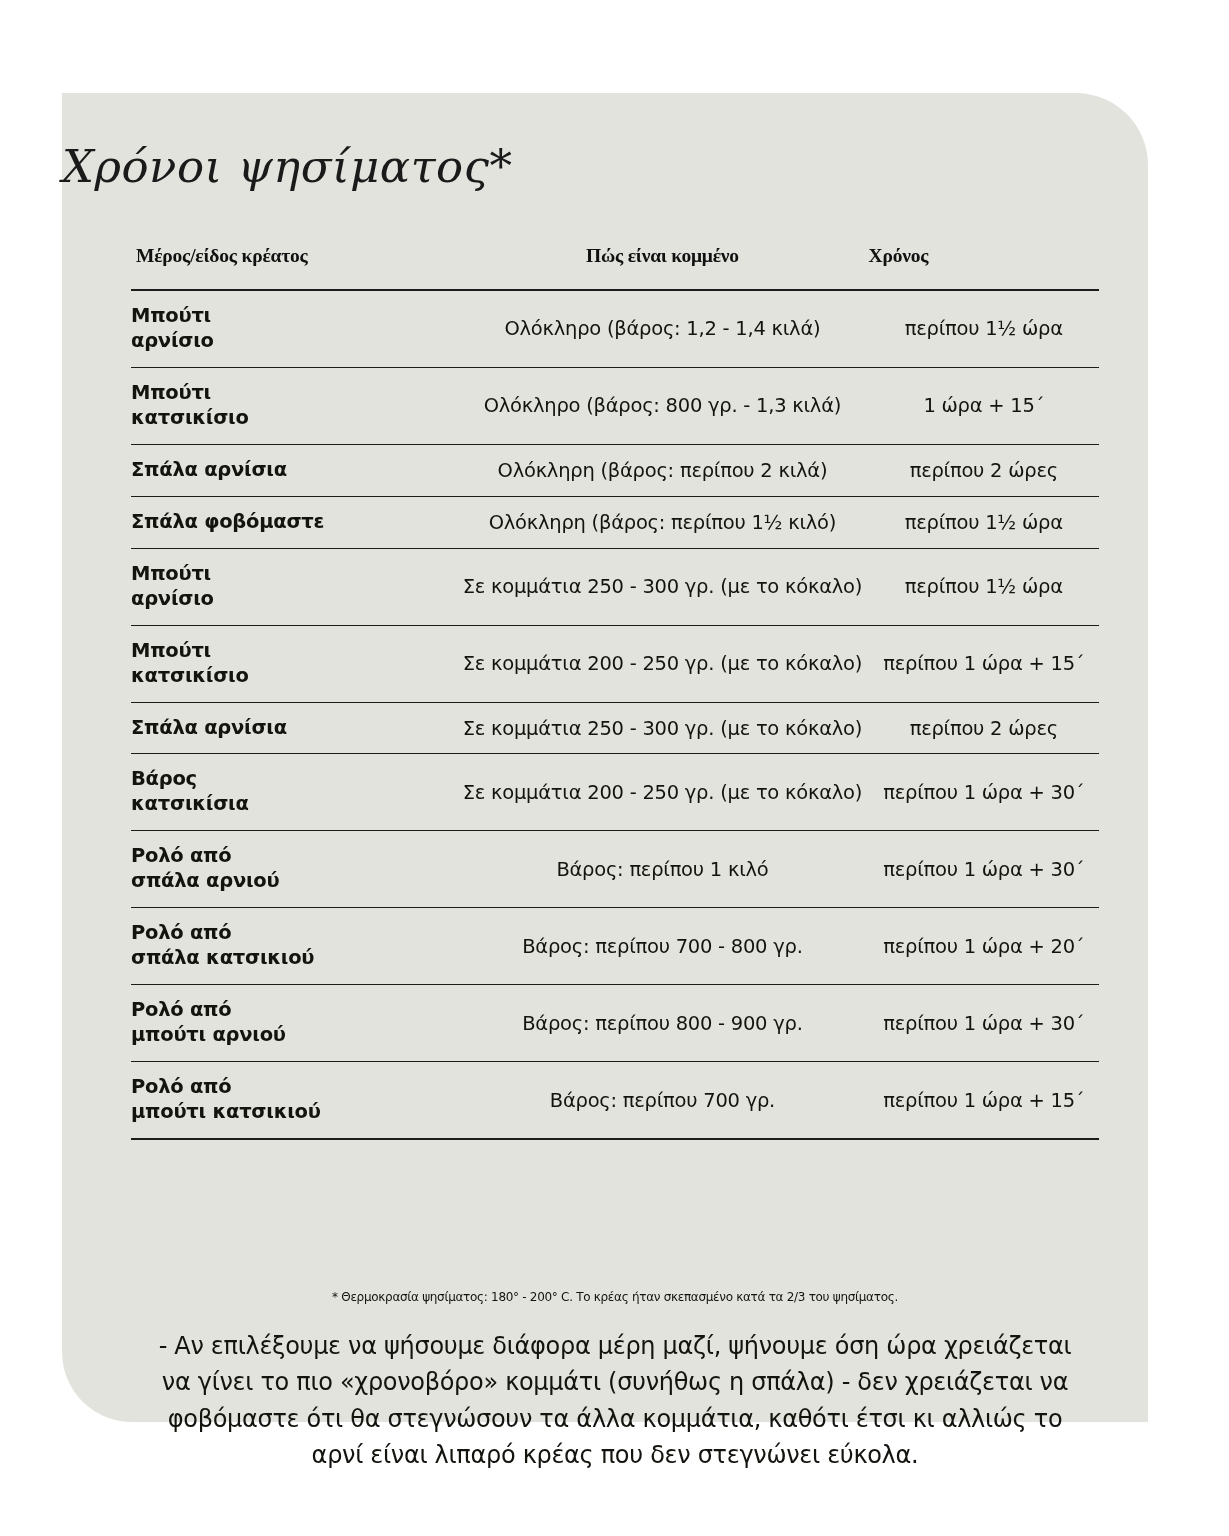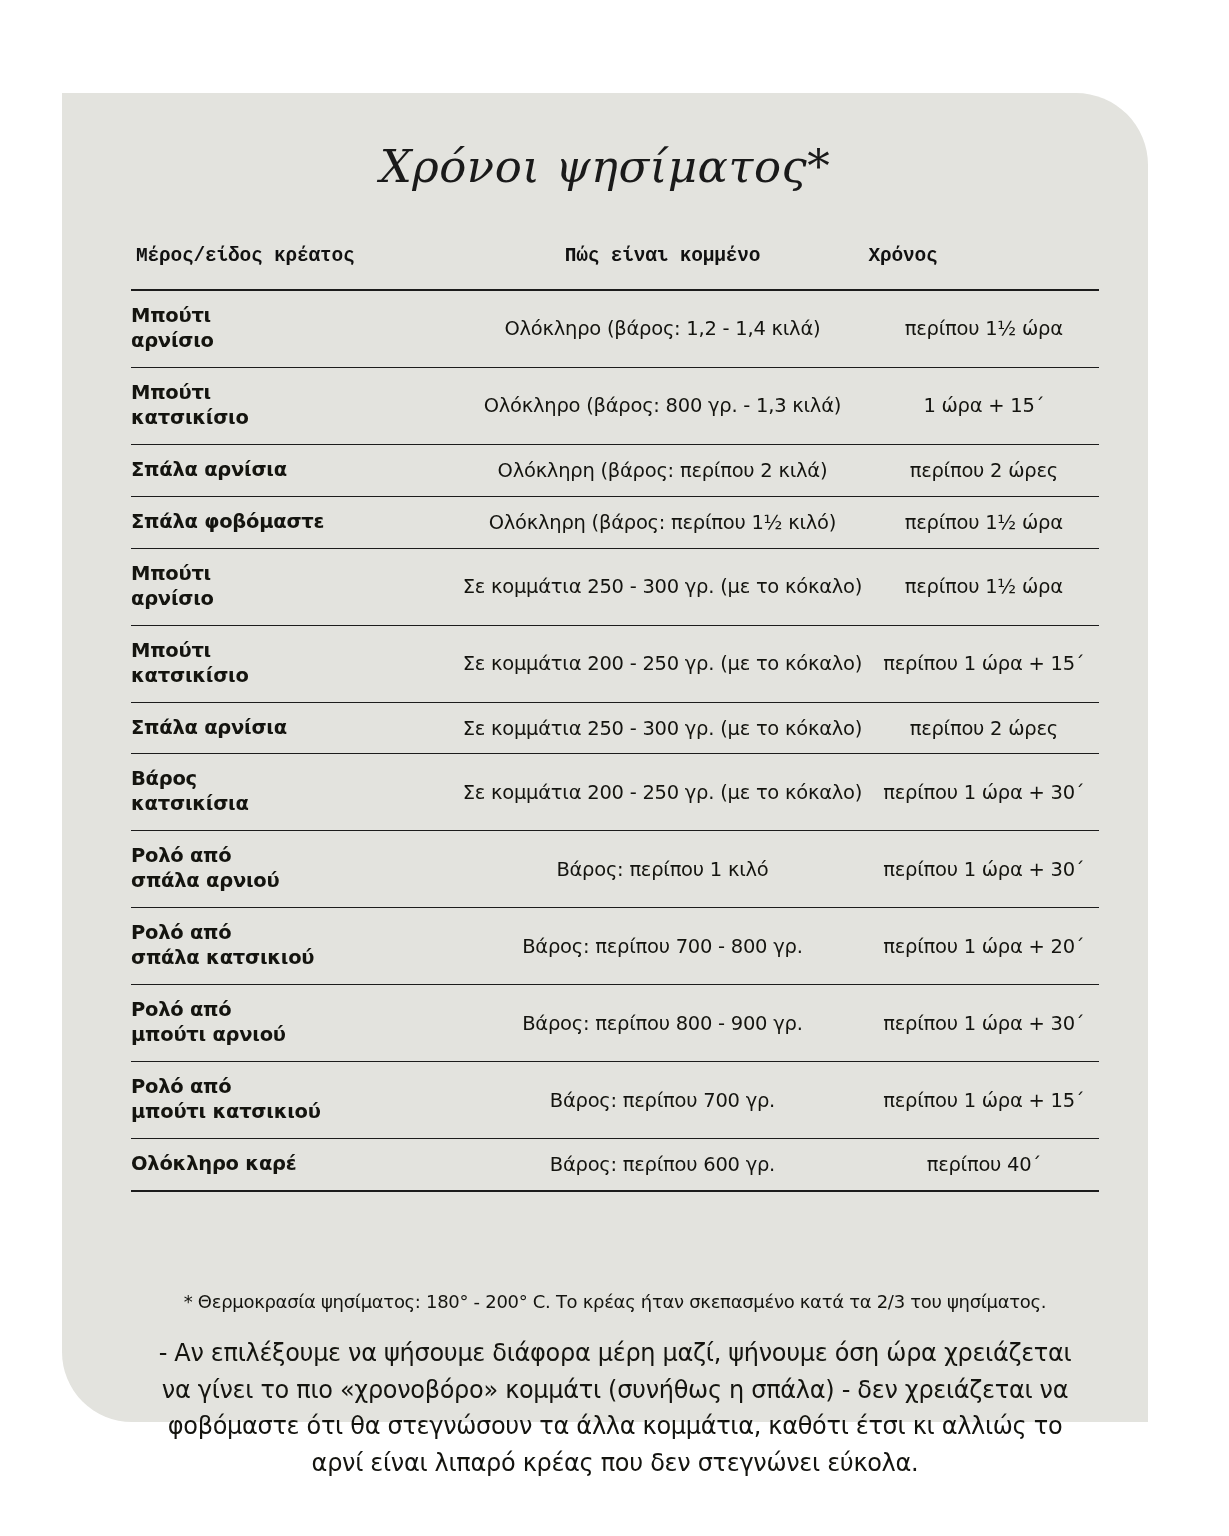--- a/index.html
+++ b/index.html
@@ -20,21 +20,21 @@
     left: 62px;
     top: 93px;
     width: 1086px;
     height: 1329px;
     background: #e3e3de;
     border-radius: 0 72px 0 70px;
     box-sizing: border-box;
   }
 
   .title {
-    text-align: center;
+    text-align: left;
     font-family: "DejaVu Serif", serif;
     font-style: italic;
     font-size: 45px;
     font-weight: 400;
     color: #1a1a1a;
     letter-spacing: 0.5px;
     margin: 0;
     padding-top: 47px;
   }
 
@@ -49,21 +49,21 @@
     width: 100%;
     border-collapse: collapse;
     table-layout: fixed;
   }
 
   table.times col.c1 { width: 33.6%; }
   table.times col.c2 { width: 42.6%; }
   table.times col.c3 { width: 23.8%; }
 
   table.times th {
-    font-family: Liberation Mono, monospace;
+    font-family: Liberation Serif, serif;
     font-size: 19.5px;
     font-weight: bold;
     color: #111111;
     padding: 0 0 22px 0;
     vertical-align: bottom;
     letter-spacing: -0.2px;
   }
   table.times th.h1 { text-align: left; padding-left: 5px; }
   table.times th.h2 { text-align: center; }
   table.times th.h3 { text-align: left; }
@@ -100,21 +100,21 @@
 
   .notes {
     position: absolute;
     left: 69px;
     top: 1197px;
     width: 968px;
     text-align: center;
     color: #14140f;
   }
   .note-star {
-    font-size: 18px;
+    font-size: 12px;
     letter-spacing: -0.3px;
     margin: 0 0 22px 0;
     line-height: 1.3;
   }
   .note-body {
     font-size: 24px;
     letter-spacing: -0.3px;
     line-height: 1.52;
     margin: 0;
     padding: 0 10px;
@@ -195,25 +195,20 @@
           <tr>
             <td class="name"><span>Ρολό από</span><span class="name-l2">μπούτι αρνιού</span></td>
             <td class="cut">Βάρος: περίπου 800 - 900 γρ.</td>
             <td class="time">περίπου 1 ώρα + 30΄</td>
           </tr>
           <tr>
             <td class="name"><span>Ρολό από</span><span class="name-l2">μπούτι κατσικιού</span></td>
             <td class="cut">Βάρος: περίπου 700 γρ.</td>
             <td class="time">περίπου 1 ώρα + 15΄</td>
           </tr>
-          <tr>
-            <td class="name"><span>Ολόκληρο καρέ</span></td>
-            <td class="cut">Βάρος: περίπου 600 γρ.</td>
-            <td class="time">περίπου 40΄</td>
-          </tr>
         </tbody>
     </table>
   </div>
 
   <div class="notes">
     <p class="note-star">* Θερμοκρασία ψησίματος: 180° - 200° C. Το κρέας ήταν σκεπασμένο κατά τα 2/3 του ψησίματος.</p>
     <p class="note-body">- Αν επιλέξουμε να ψήσουμε διάφορα μέρη μαζί, ψήνουμε όση ώρα χρειάζεται να γίνει το πιο «χρονοβόρο» κομμάτι (συνήθως η σπάλα) - δεν χρειάζεται να φοβόμαστε ότι θα στεγνώσουν τα άλλα κομμάτια, καθότι έτσι κι αλλιώς το αρνί είναι λιπαρό κρέας που δεν στεγνώνει εύκολα.</p>
   </div>
 
 </div>

